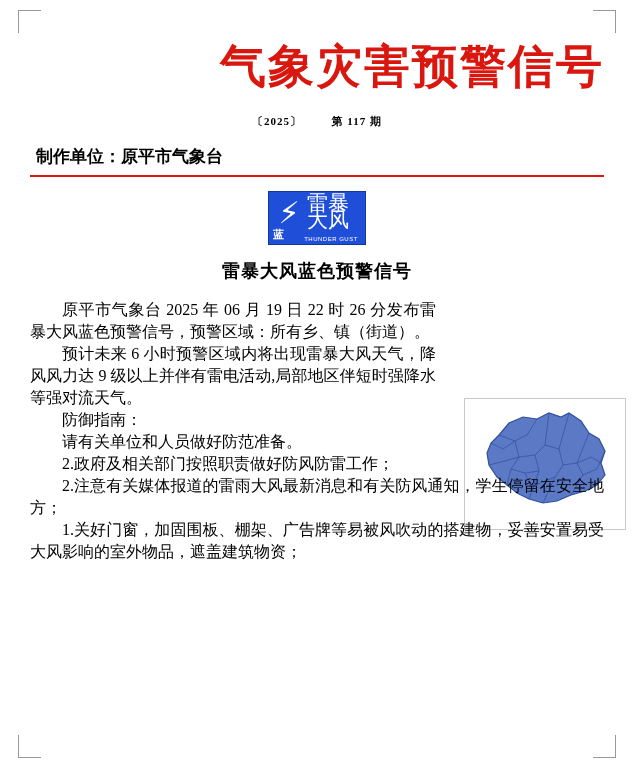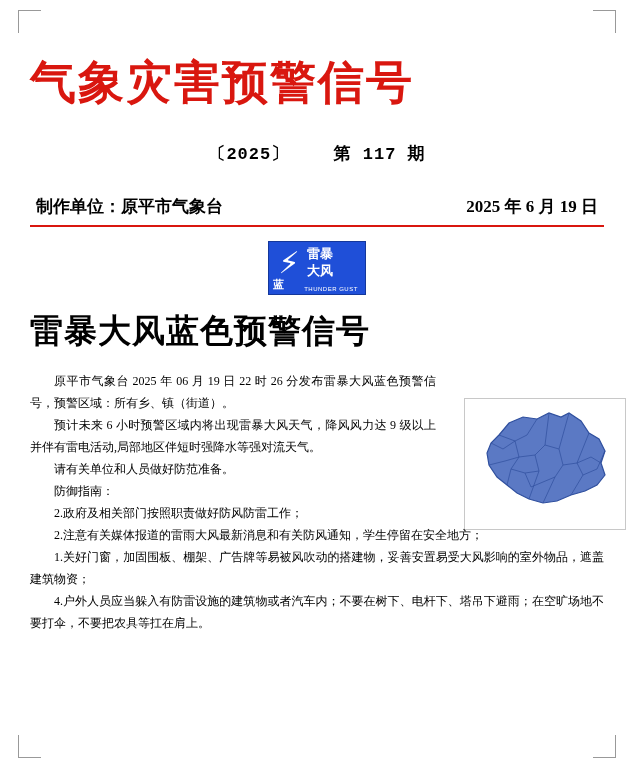--- a/index.html
+++ b/index.html
@@ -33,45 +33,45 @@
   .crop.br { right: 18px; bottom: 12px; border-right: 1px solid #999; border-bottom: 1px solid #999; }
 
   .content {
     position: absolute;
     left: 30px;
     top: 26px;
     width: 574px;
   }
 
   .main-title {
-    text-align: left;
+    text-align: right;
     color: #d9170f;
     font-family: "DejaVu Sans", "Liberation Sans", sans-serif;
     font-weight: bold;
     font-size: 46px;
     letter-spacing: 2px;
     line-height: 1.25;
-    margin-top: 28px;
+    margin-top: 12px;
   }
 
   .issue-line {
     text-align: center;
-    font-size: 17px;
-    font-weight: bold;
-    margin-top: 30px;
+    font-size: 11px;
+    font-weight: bold;
+    margin-top: 18px;
     letter-spacing: 1px;
-    font-family: Liberation Mono, monospace;
+    font-family: Liberation Serif, serif;
   }
   .issue-line .gap { display: inline-block; width: 22px; }
 
   .meta-row {
     display: flex;
     justify-content: space-between;
     align-items: center;
-    margin-top: 30px;
+    margin-top: 16px;
     font-size: 17px;
     font-weight: bold;
     padding: 0 6px;
   }
 
   .red-rule {
     margin-top: 7px;
     border-top: 2px solid #d9170f;
     height: 0;
   }
@@ -101,22 +101,22 @@
     text-align: center;
     font-family: "DejaVu Sans", sans-serif;
   }
   .badge .btext {
     position: absolute;
     left: 38px;
     top: 3px;
     width: 54px;
     color: #ffffff;
     font-family: "DejaVu Sans", "Liberation Sans", sans-serif;
-    font-weight: bold;
-    font-size: 13px;
+    font-weight: normal;
+    font-size: 21px;
     line-height: 17px;
     text-align: left;
   }
   .badge .bsub {
     position: absolute;
     left: 30px;
     bottom: 2px;
     width: 64px;
     color: #ffffff;
     font-family: "Liberation Sans", sans-serif;
@@ -128,30 +128,31 @@
     position: absolute;
     left: 4px;
     bottom: 2px;
     color: #ffffff;
     font-family: "DejaVu Sans", sans-serif;
     font-size: 11px;
     font-weight: bold;
   }
 
   .sub-title {
+    text-align: center;
     font-family: "DejaVu Sans", "Liberation Sans", sans-serif;
     font-weight: bold;
-    font-size: 33px;
+    font-size: 18px;
     margin-top: 14px;
     letter-spacing: 1px;
   }
 
   .body-text {
     margin-top: 16px;
-    font-size: 12px;
+    font-size: 16px;
     line-height: 22px;
     font-family: "Liberation Serif", serif;
     text-align: justify;
     position: relative;
     z-index: 2;
   }
   .body-text p {
     margin: 0;
     text-indent: 2em;
   }
@@ -191,21 +192,20 @@
     <div class="main-title">气象灾害预警信号</div>
 
     <div class="issue-line">
       <span>〔2025〕</span>
       <span class="gap"></span>
       <span>第 117 期</span>
     </div>
 
     <div class="meta-row">
       <span>制作单位：原平市气象台</span>
-      <span>2025 年 6 月 19 日</span>
     </div>
 
     <div class="red-rule"></div>
 
     <div class="badge-wrap">
       <div class="badge">
         <div class="bolt">⚡</div>
         <div class="btext">
           <div>雷暴</div>
           <div>大风</div>
@@ -214,26 +214,25 @@
         <div class="blue-label">蓝</div>
       </div>
     </div>
 
     <div class="sub-title">雷暴大风蓝色预警信号</div>
 
     <div class="body-text">
       <div class="float-map"></div>
       <p>原平市气象台 2025 年 06 月 19 日 22 时 26 分发布雷暴大风蓝色预警信号，预警区域：所有乡、镇（街道）。</p>
       <p>预计未来 6 小时预警区域内将出现雷暴大风天气，降风风力达 9 级以上并伴有雷电活动,局部地区伴短时强降水等强对流天气。</p>
+      <p>防御指南：</p>
       <p>请有关单位和人员做好防范准备。</p>
-      <p>防御指南：</p>
       <p>2.政府及相关部门按照职责做好防风防雷工作；</p>
       <p>2.注意有关媒体报道的雷雨大风最新消息和有关防风通知，学生停留在安全地方；</p>
       <p>1.关好门窗，加固围板、棚架、广告牌等易被风吹动的搭建物，妥善安置易受大风影响的室外物品，遮盖建筑物资；</p>
-      <p>4.户外人员应当躲入有防雷设施的建筑物或者汽车内；不要在树下、电杆下、塔吊下避雨；在空旷场地不要打伞，不要把农具等扛在肩上。</p>
     </div>
 
   </div>
 
   <div class="map-box">
     <svg width="158" height="128" viewBox="0 0 158 128" xmlns="http://www.w3.org/2000/svg">
       <g>
         <path d="M34 36 L44 24 L58 18 L72 20 L84 14 L96 18 L104 14 L116 22 L124 34 L134 40 L140 52 L136 64 L140 76 L132 86 L120 92 L106 96 L92 102 L78 104 L64 100 L52 94 L42 86 L32 78 L24 66 L22 54 L26 44 Z" fill="#5b79c4" stroke="#2f4f9e" stroke-width="1.2"></path>
         <g stroke="#2f4f9e" stroke-width="0.7" fill="none">
           <path d="M34 36 L50 42 L62 36 L72 20"></path>

